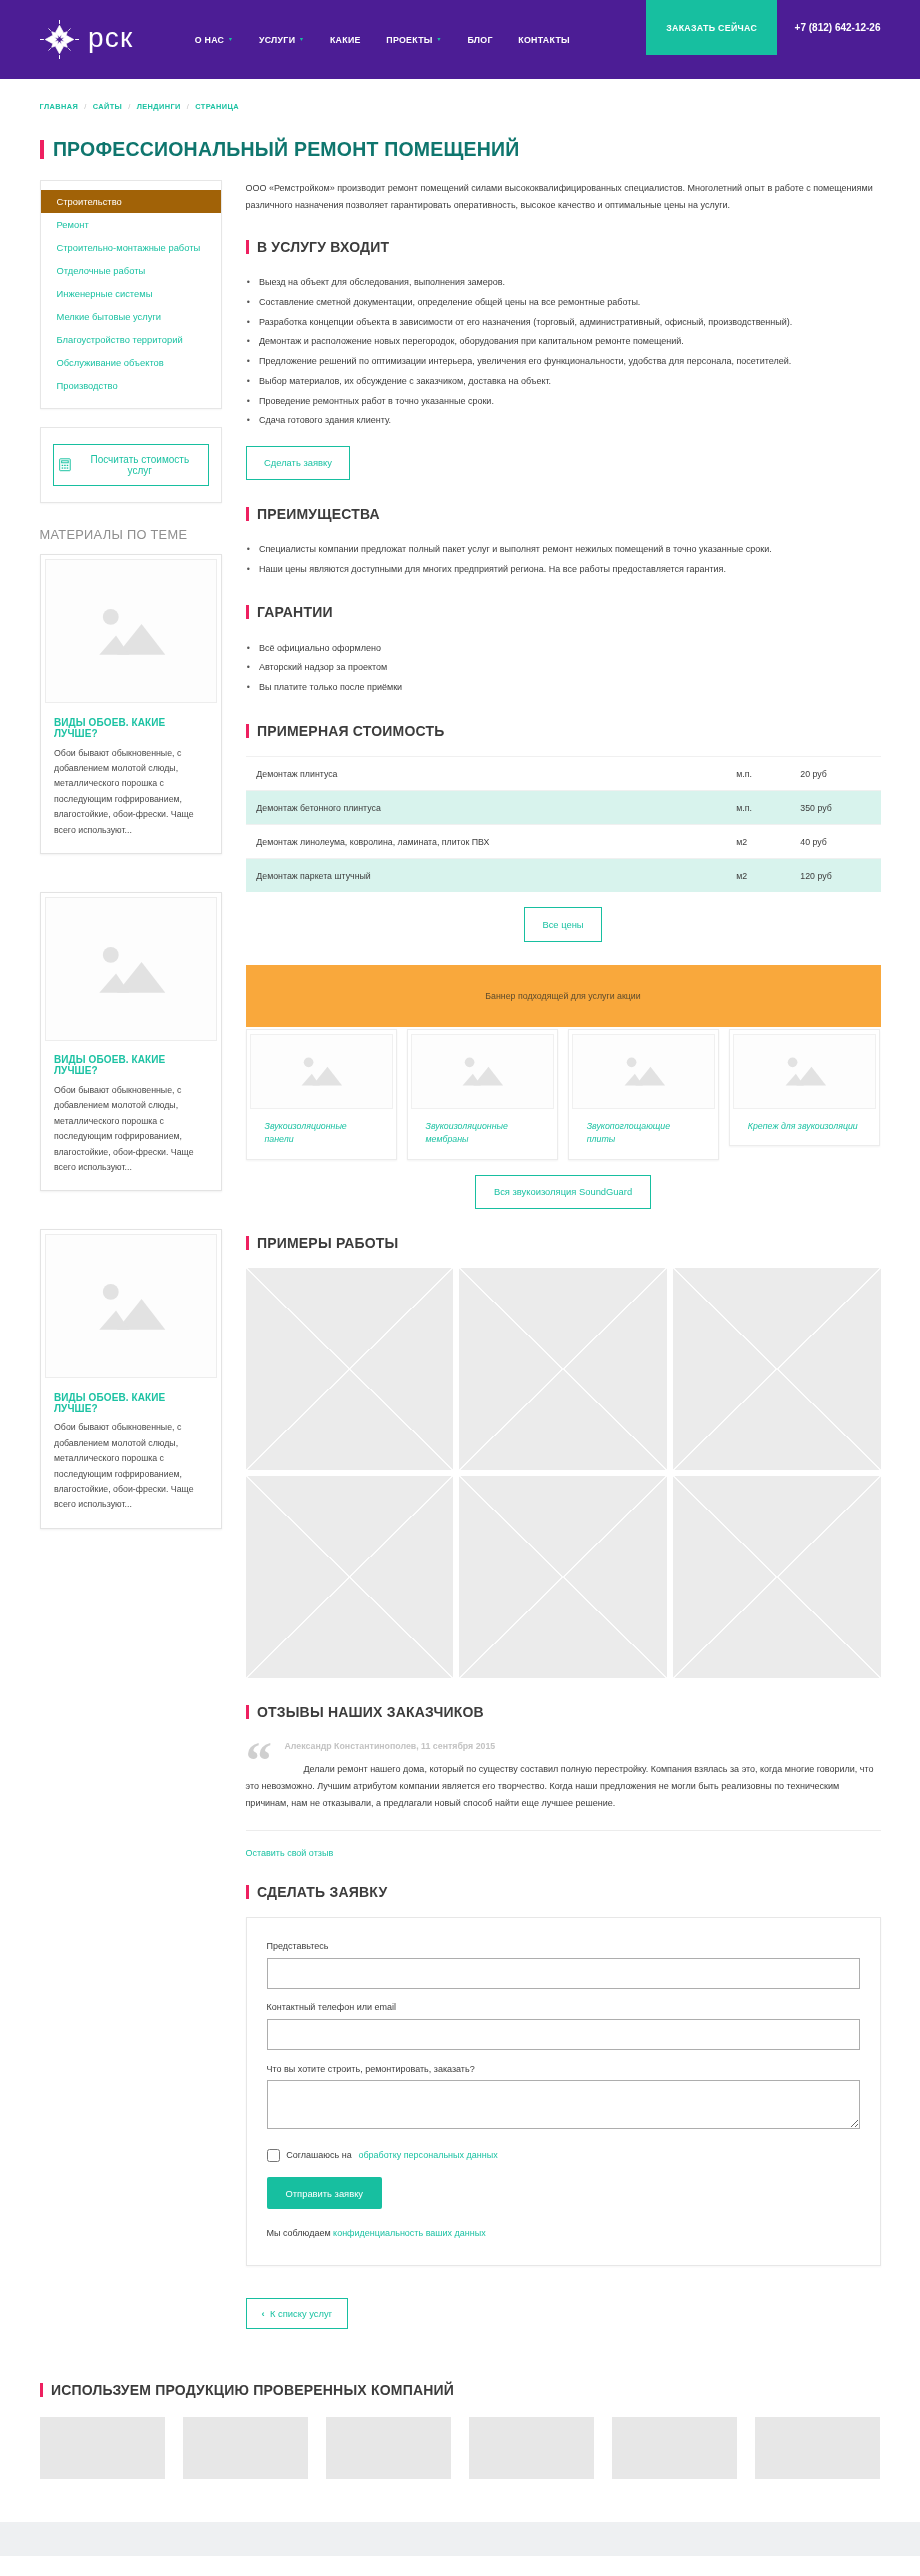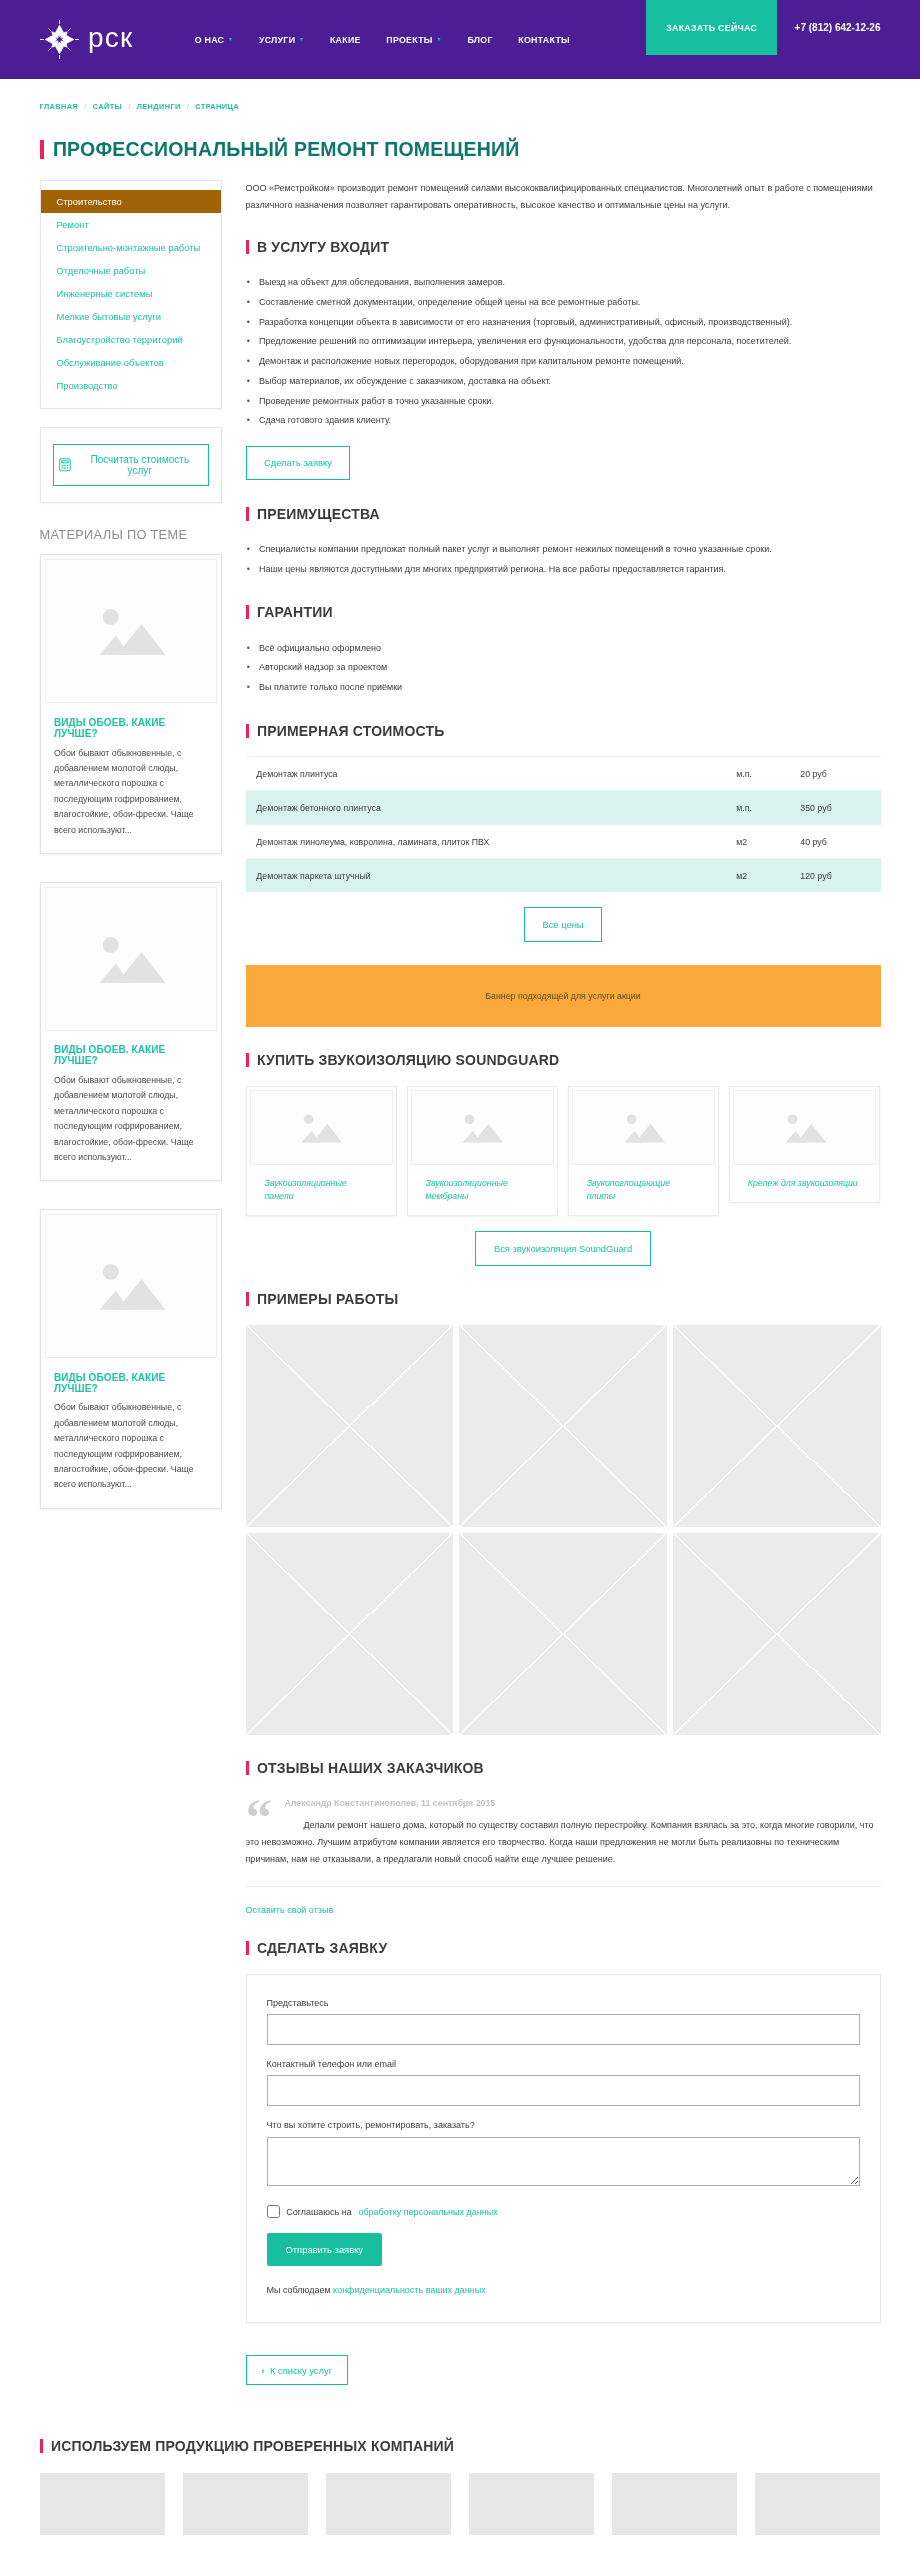--- a/index.html
+++ b/index.html
@@ -33,21 +33,21 @@
   aside { width:182px; flex:none; }
   main { flex:1; min-width:0; }
 
   
   .menu-box { border:0.7px solid #e6e6e6; box-shadow:0 0.7px 1.3px rgba(0,0,0,.04); padding:9.4px 0 10.8px; }
   .menu-item { display:block; color:#1cc2a3; font-size:9.4px; padding:6px 16px; cursor:pointer; }
   .menu-item.active { background:#a16207; color:#fff; }
   .calc-box { border:0.7px solid #e6e6e6; box-shadow:0 0.7px 1.3px rgba(0,0,0,.04); margin-top:17.5px; padding:16px 12px; }
   .calc-btn { width:100%; background:#fff; border:0.7px solid #17bfa0; color:#1cc2a3; font-size:10px; padding:9.4px 5.4px; cursor:pointer; display:flex; align-items:center; justify-content:center; gap:6.7px; font-family:inherit; }
   .materials-title { margin:24px 0 12px; font-size:12.8px; font-weight:400; color:#8e8e8e; letter-spacing:0.3px; }
-  .article-card { border:0.7px solid #e3e3e3; box-shadow:0 0.7px 2px rgba(0,0,0,.06); margin-bottom:28px; background:#fff; }
+  .article-card { border:0.7px solid #e3e3e3; box-shadow:0 0.7px 2px rgba(0,0,0,.06); margin-bottom:38px; background:#fff; }
   .article-img { margin:4px; height:144px; border:0.7px solid #ededed; background:#fdfdfd; display:flex; align-items:center; justify-content:center; }
   .article-body { padding:9.4px 13.5px 15px; }
   .article-title { display:block; color:#1cc2a3; font-size:10px; font-weight:bold; margin-bottom:6.7px; letter-spacing:0.1px; }
   .article-text { color:#4a4a4a; font-size:8.8px; line-height:1.75; }
 
   
   .intro { font-size:9px; color:#3c3c3c; line-height:1.85; margin-bottom:23px; }
   .section-title { display:flex; align-items:center; font-size:14px; font-weight:bold; color:#3c3c3c; margin:25.6px 0 17.5px; letter-spacing:0.2px; }
   .section-title .bar { width:3.4px; height:14px; margin-right:8px; }
   .bullets { list-style:none; }
@@ -267,22 +267,22 @@
       <p class="intro">ООО «Ремстройком» производит ремонт помещений силами высококвалифицированных специалистов. Многолетний опыт в работе с помещениями различного назначения позволяет гарантировать оперативность, высокое качество и оптимальные цены на услуги.</p>
 
       <h2 class="section-title">
           <span class="bar"></span>
           <span>В УСЛУГУ ВХОДИТ</span>
         </h2>
       <ul class="bullets">
         <li>Выезд на объект для обследования, выполнения замеров.</li>
         <li>Составление сметной документации, определение общей цены на все ремонтные работы.</li>
         <li>Разработка концепции объекта в зависимости от его назначения (торговый, административный, офисный, производственный).</li>
+        <li>Демонтаж и расположение новых перегородок, оборудования при капитальном ремонте помещений.</li>
         <li>Предложение решений по оптимизации интерьера, увеличения его функциональности, удобства для персонала, посетителей.</li>
-        <li>Демонтаж и расположение новых перегородок, оборудования при капитальном ремонте помещений.</li>
         <li>Выбор материалов, их обсуждение с заказчиком, доставка на объект.</li>
         <li>Проведение ремонтных работ в точно указанные сроки.</li>
         <li>Сдача готового здания клиенту.</li>
       </ul>
       <button class="btn-outline">Сделать заявку</button>
 
       <h2 class="section-title">
           <span class="bar"></span>
           <span>ПРЕИМУЩЕСТВА</span>
         </h2>
@@ -326,24 +326,20 @@
               <td>Демонтаж паркета штучный</td>
               <td class="unit">м2</td>
               <td class="price">120 руб</td>
             </tr>
         </tbody>
       </table>
       <div class="center"><button class="btn-outline">Все цены</button></div>
 
       <div class="banner">Баннер подходящей для услуги акции</div>
 
-      <h2 class="section-title">
-          <span class="bar"></span>
-          <span>КУПИТЬ ЗВУКОИЗОЛЯЦИЮ SOUNDGUARD</span>
-        </h2>
       <div class="products">
         <div class="product-card">
           <div class="product-img">
               <svg viewBox="0 0 100 70">
                 <g fill="#e2e2e2">
                   <circle cx="27" cy="19" r="9"></circle>
                   <polygon points="34,62 62,27 89,62"></polygon>
                   <polygon points="14,62 33,40 48,62"></polygon>
                 </g>
               </svg>

